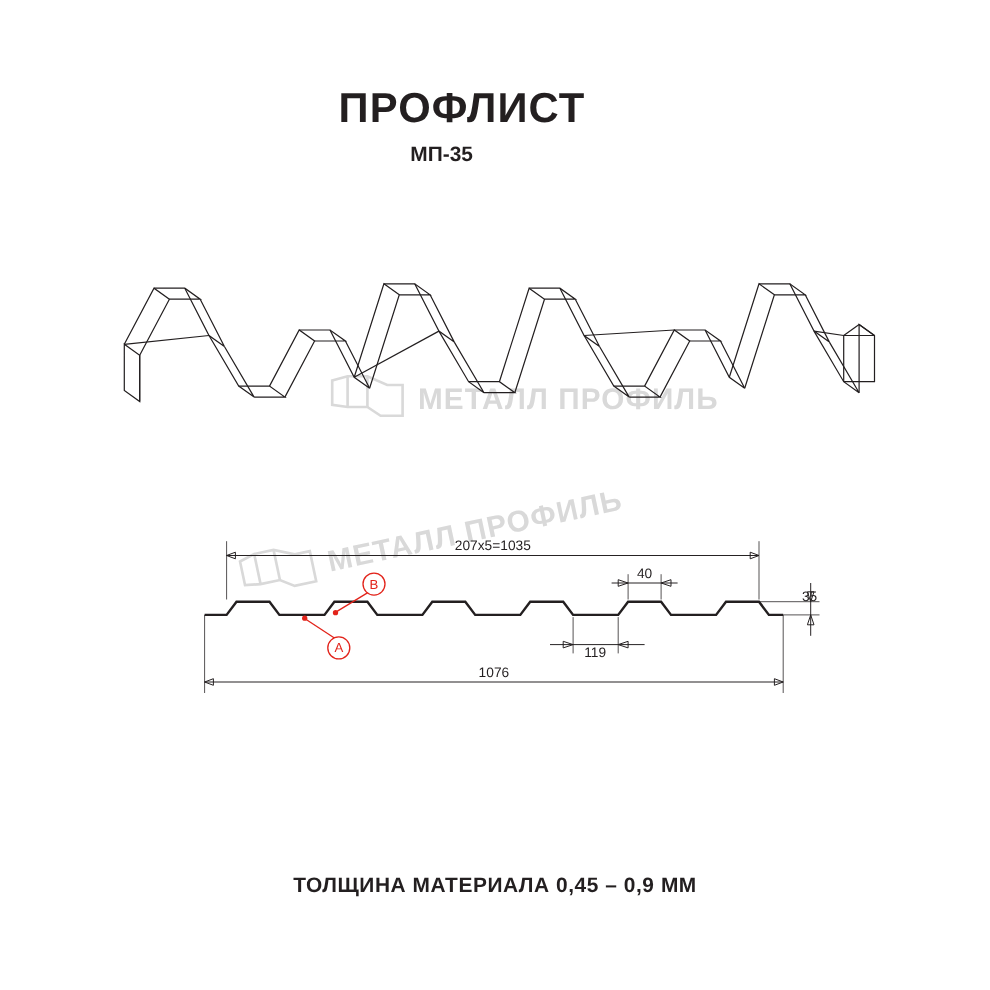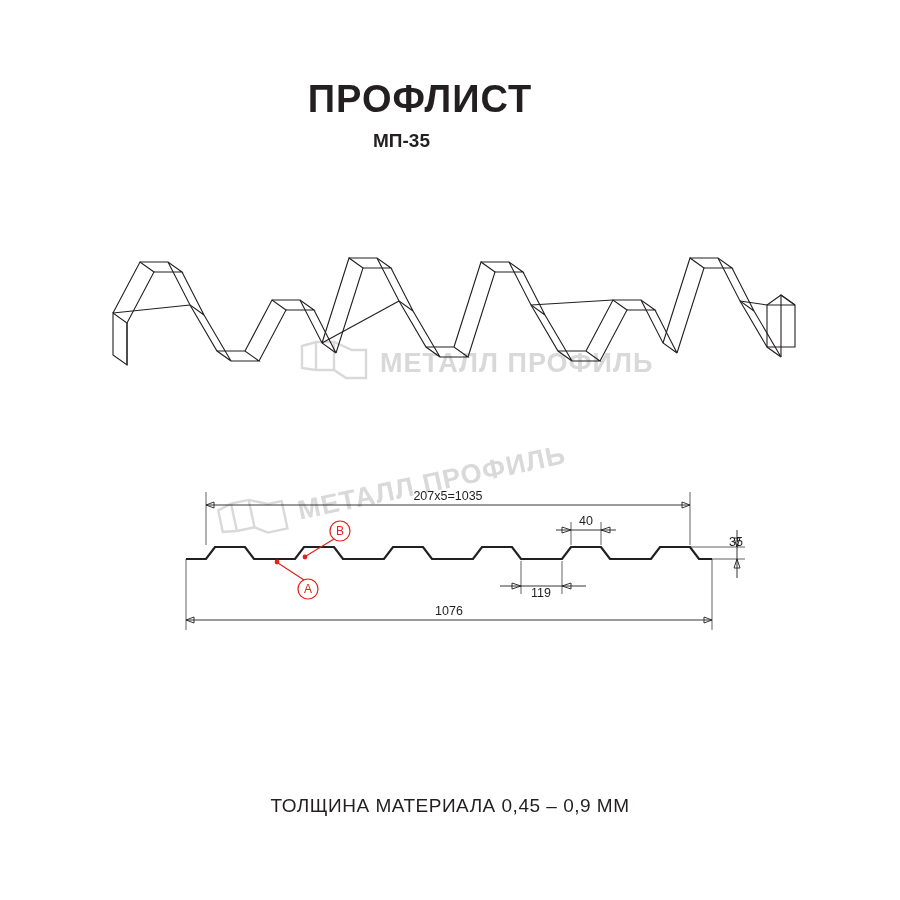--- a/index.html
+++ b/index.html
@@ -40,21 +40,21 @@
     font-weight: bold;
     color: #231f20;
   }
   .footer-note {
     position: absolute;
     top: 795px;
     left: 0;
     width: 900px;
     text-align: center;
     font-size: 19px;
-    font-weight: normal;
+    font-weight: bold;
     letter-spacing: 0.5px;
     color: #231f20;
   }
   svg { display: block; }
   .drawing {
     position: absolute;
     left: 0;
     top: 0;
   }
   .ln {

